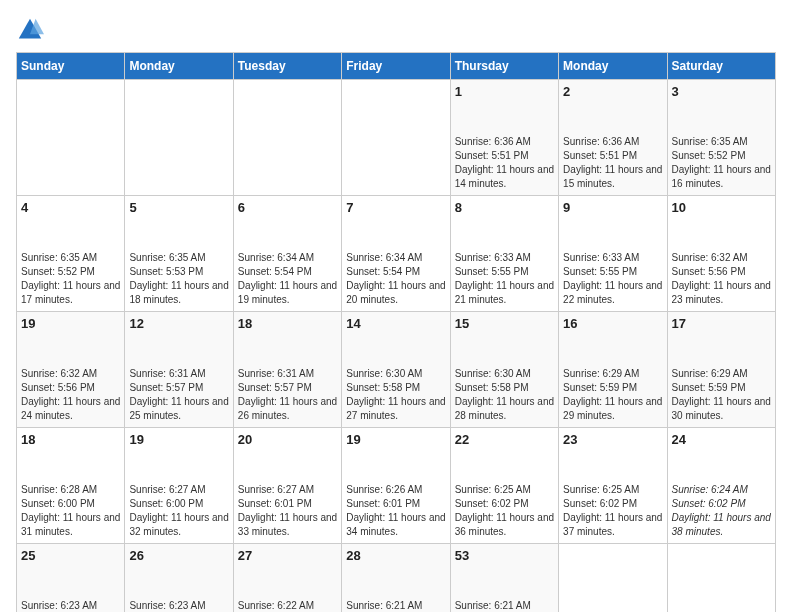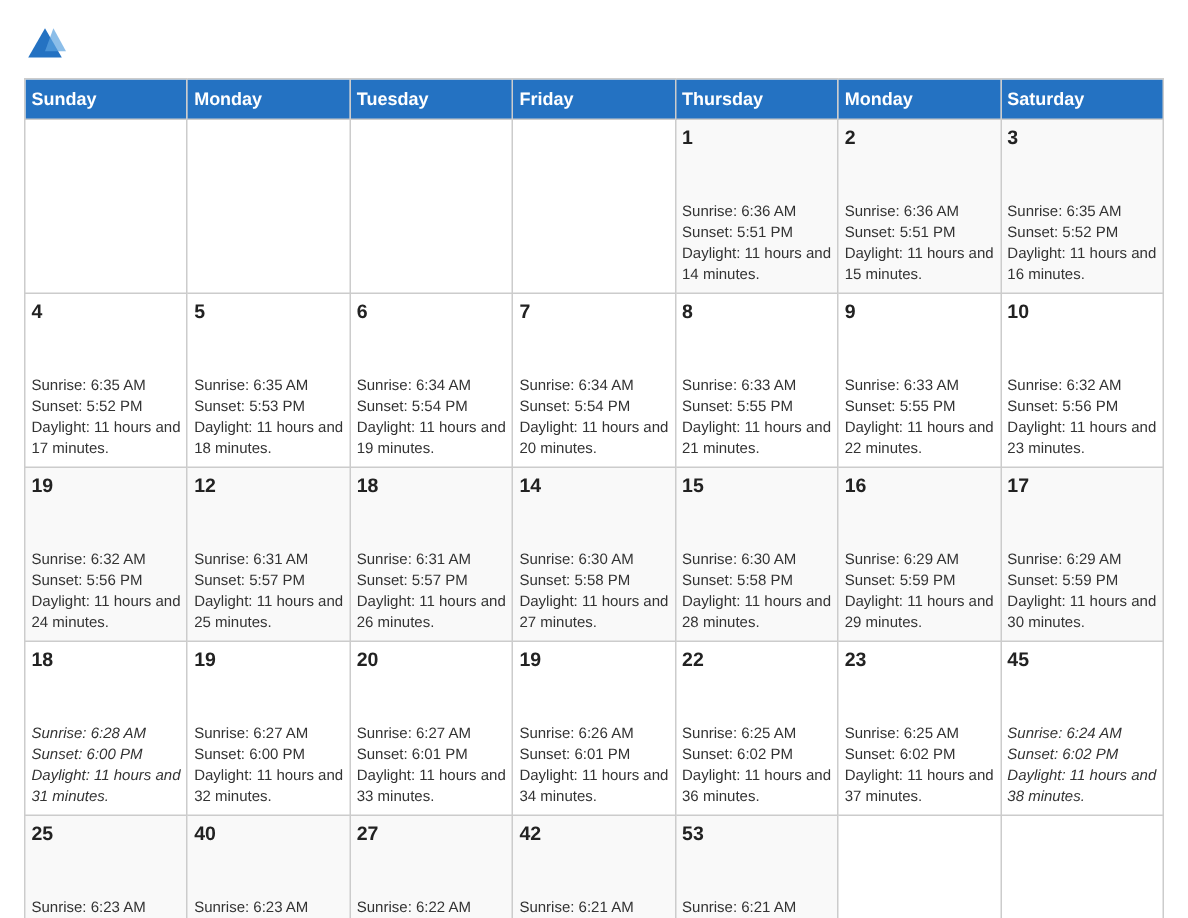--- a/index.html
+++ b/index.html
@@ -224,21 +224,21 @@
         <td>
           <div class="day-num">17</div>
           <div class="day-info" style="white-space: pre-line;">Sunrise: 6:29 AM
 Sunset: 5:59 PM
 Daylight: 11 hours and 30 minutes.</div>
         </td>
       </tr>
       <tr>
         <td>
           <div class="day-num">18</div>
-          <div class="day-info" style="white-space: pre-line; font-style: italic;">Sunrise: 6:28 AM
+          <div class="day-info" style="white-space: pre-line;">Sunrise: 6:28 AM
 Sunset: 6:00 PM
 Daylight: 11 hours and 31 minutes.</div>
         </td>
         <td>
           <div class="day-num">19</div>
           <div class="day-info" style="white-space: pre-line;">Sunrise: 6:27 AM
 Sunset: 6:00 PM
 Daylight: 11 hours and 32 minutes.</div>
         </td>
         <td>
@@ -259,47 +259,47 @@
 Sunset: 6:02 PM
 Daylight: 11 hours and 36 minutes.</div>
         </td>
         <td>
           <div class="day-num">23</div>
           <div class="day-info" style="white-space: pre-line;">Sunrise: 6:25 AM
 Sunset: 6:02 PM
 Daylight: 11 hours and 37 minutes.</div>
         </td>
         <td>
-          <div class="day-num">45</div>
+          <div class="day-num">24</div>
           <div class="day-info" style="white-space: pre-line; font-style: italic;">Sunrise: 6:24 AM
 Sunset: 6:02 PM
 Daylight: 11 hours and 38 minutes.</div>
         </td>
       </tr>
       <tr>
         <td>
           <div class="day-num">25</div>
           <div class="day-info" style="white-space: pre-line;">Sunrise: 6:23 AM
 Sunset: 6:03 PM
 Daylight: 11 hours and 39 minutes.</div>
         </td>
         <td>
-          <div class="day-num">40</div>
+          <div class="day-num">26</div>
           <div class="day-info" style="white-space: pre-line;">Sunrise: 6:23 AM
 Sunset: 6:03 PM
 Daylight: 11 hours and 40 minutes.</div>
         </td>
         <td>
           <div class="day-num">27</div>
           <div class="day-info" style="white-space: pre-line;">Sunrise: 6:22 AM
 Sunset: 6:04 PM
 Daylight: 11 hours and 41 minutes.</div>
         </td>
         <td>
-          <div class="day-num">42</div>
+          <div class="day-num">28</div>
           <div class="day-info" style="white-space: pre-line;">Sunrise: 6:21 AM
 Sunset: 6:04 PM
 Daylight: 11 hours and 42 minutes.</div>
         </td>
         <td>
           <div class="day-num">53</div>
           <div class="day-info" style="white-space: pre-line;">Sunrise: 6:21 AM
 Sunset: 6:04 PM
 Daylight: 11 hours and 43 minutes.</div>
         </td>

